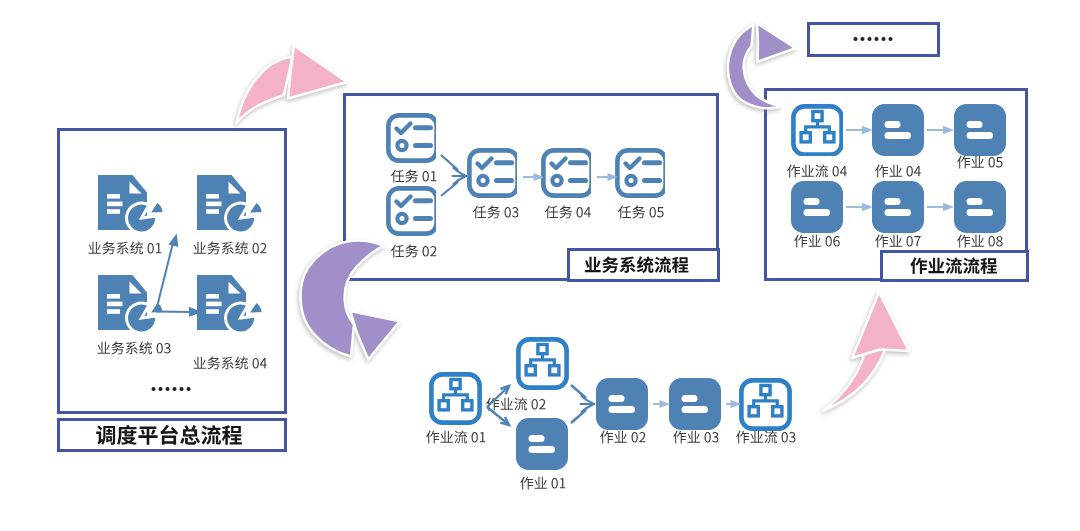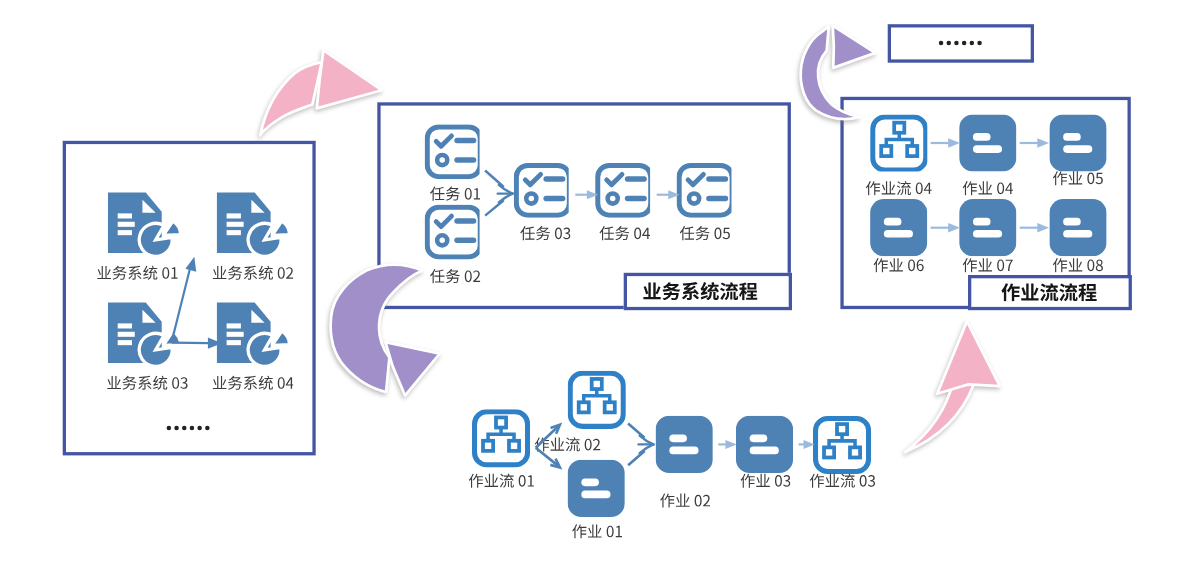--- a/index.html
+++ b/index.html
@@ -81,20 +81,36 @@
         <path id="b7A0B" d="M570 711H804V573H570ZM459 812V472H920V812ZM451 226V125H626V37H388V-68H969V37H746V125H923V226H746V309H947V412H427V309H626V226ZM340 839C263 805 140 775 29 757C42 732 57 692 63 665C102 670 143 677 185 684V568H41V457H169C133 360 76 252 20 187C39 157 65 107 76 73C115 123 153 194 185 271V-89H301V303C325 266 349 227 361 201L430 296C411 318 328 405 301 427V457H408V568H301V710C344 720 385 733 421 747Z"></path>
         <path id="b4E1A" d="M64 606C109 483 163 321 184 224L304 268C279 363 221 520 174 639ZM833 636C801 520 740 377 690 283V837H567V77H434V837H311V77H51V-43H951V77H690V266L782 218C834 315 897 458 943 585Z"></path>
         <path id="b52A1" d="M418 378C414 347 408 319 401 293H117V190H357C298 96 198 41 51 11C73 -12 109 -63 121 -88C302 -38 420 44 488 190H757C742 97 724 47 703 31C690 21 676 20 655 20C625 20 553 21 487 27C507 -1 523 -45 525 -76C590 -79 655 -80 692 -77C738 -75 770 -67 798 -40C837 -7 861 73 883 245C887 260 889 293 889 293H525C532 317 537 342 542 368ZM704 654C649 611 579 575 500 546C432 572 376 606 335 649L341 654ZM360 851C310 765 216 675 73 611C96 591 130 546 143 518C185 540 223 563 258 587C289 556 324 528 363 504C261 478 152 461 43 452C61 425 81 377 89 348C231 364 373 392 501 437C616 394 752 370 905 359C920 390 948 438 972 464C856 469 747 481 652 501C756 555 842 624 901 712L827 759L808 754H433C451 777 467 801 482 826Z"></path>
         <path id="b7CFB" d="M242 216C195 153 114 84 38 43C68 25 119 -14 143 -37C216 13 305 96 364 173ZM619 158C697 100 795 17 839 -37L946 34C895 90 794 169 717 221ZM642 441C660 423 680 402 699 381L398 361C527 427 656 506 775 599L688 677C644 639 595 602 546 568L347 558C406 600 464 648 515 698C645 711 768 729 872 754L786 853C617 812 338 787 92 778C104 751 118 703 121 673C194 675 271 679 348 684C296 636 244 598 223 585C193 564 170 550 147 547C159 517 175 466 180 444C203 453 236 458 393 469C328 430 273 401 243 388C180 356 141 339 102 333C114 303 131 248 136 227C169 240 214 247 444 266V44C444 33 439 30 422 29C405 29 344 29 292 31C310 0 330 -51 336 -86C410 -86 466 -85 510 -67C554 -48 566 -17 566 41V275L773 292C798 259 820 228 835 202L929 260C889 324 807 418 732 488Z"></path>
         <path id="b7EDF" d="M681 345V62C681 -39 702 -73 792 -73C808 -73 844 -73 861 -73C938 -73 964 -28 973 130C943 138 895 157 872 178C869 50 865 28 849 28C842 28 821 28 815 28C801 28 799 31 799 63V345ZM492 344C486 174 473 68 320 4C346 -18 379 -65 393 -95C576 -11 602 133 610 344ZM34 68 62 -50C159 -13 282 35 395 82L373 184C248 139 119 93 34 68ZM580 826C594 793 610 751 620 719H397V612H554C513 557 464 495 446 477C423 457 394 448 372 443C383 418 403 357 408 328C441 343 491 350 832 386C846 359 858 335 866 314L967 367C940 430 876 524 823 594L731 548C747 527 763 503 778 478L581 461C617 507 659 562 695 612H956V719H680L744 737C734 767 712 817 694 854ZM61 413C76 421 99 427 178 437C148 393 122 360 108 345C76 308 55 286 28 280C42 250 61 193 67 169C93 186 135 200 375 254C371 280 371 327 374 360L235 332C298 409 359 498 407 585L302 650C285 615 266 579 247 546L174 540C230 618 283 714 320 803L198 859C164 745 100 623 79 592C57 560 40 539 18 533C33 499 54 438 61 413Z"></path>
         <path id="b4EFB" d="M266 846C210 698 115 551 14 459C36 429 73 362 85 333C113 360 140 392 167 426V-88H286V605C309 644 329 685 348 726C361 699 378 655 383 626C450 634 521 643 592 655V432H319V316H592V60H360V-55H954V60H713V316H965V432H713V676C794 693 872 712 940 734L852 836C728 790 530 751 350 729C362 756 374 783 384 809Z"></path>
         <path id="b4F5C" d="M516 840C470 696 391 551 302 461C328 442 375 399 394 377C440 429 485 497 526 572H563V-89H687V133H960V245H687V358H947V467H687V572H972V686H582C600 727 617 769 631 810ZM251 846C200 703 113 560 22 470C43 440 77 371 88 342C109 364 130 388 150 414V-88H271V600C308 668 341 739 367 809Z"></path>
       </defs>
     </svg>
 <div class="panel" style="left:57px;top:128px;width:230px;height:286px;border-width:3px"></div>
+    <div class="tbox tbox-standalone" style="left:57px;top:418px;width:230px;height:34px;border-width:3px">
+      <div class="label" style="left:108.5px;top:14px;height:21px">
+        <svg class="gtxt" fill="#161616" aria-hidden="true" viewBox="0 0 7000 1000" width="147.0" height="21">
+          <g transform="translate(0,880) scale(1,-1)">
+            <use href="#b8C03" x="0"></use>
+            <use href="#b5EA6" x="1000"></use>
+            <use href="#b5E73" x="2000"></use>
+            <use href="#b53F0" x="3000"></use>
+            <use href="#b603B" x="4000"></use>
+            <use href="#b6D41" x="5000"></use>
+            <use href="#b7A0B" x="6000"></use>
+          </g>
+        </svg>
+        <span class="hidtext">调度平台总流程</span>
+      </div>
+    </div>
 <div class="node" style="left:98px;top:173px">
       <svg class="ic" width="68" height="60" viewBox="0 0 68 60">
         <use href="#sym-doc"></use>
       </svg>
     </div>
     <div class="label" style="left:124.5px;top:248px;height:14px">
       <svg class="gtxt" fill="#3d3d3d" aria-hidden="true" viewBox="0 0 5334 1000" width="74.7" height="14">
         <g transform="translate(0,880) scale(1,-1)">
           <use href="#r4E1A" x="0"></use>
           <use href="#r52A1" x="1000"></use>
@@ -140,21 +156,21 @@
           <use href="#r0033" x="4779"></use>
         </g>
       </svg>
       <span class="hidtext">业务系统 03</span>
     </div>
 <div class="node" style="left:197px;top:273px">
       <svg class="ic" width="68" height="60" viewBox="0 0 68 60">
         <use href="#sym-doc"></use>
       </svg>
     </div>
-    <div class="label" style="left:229.5px;top:348px;height:14px">
+    <div class="label" style="left:229.5px;top:363px;height:14px">
       <svg class="gtxt" fill="#3d3d3d" aria-hidden="true" viewBox="0 0 5334 1000" width="74.7" height="14">
         <g transform="translate(0,880) scale(1,-1)">
           <use href="#r4E1A" x="0"></use>
           <use href="#r52A1" x="1000"></use>
           <use href="#r7CFB" x="2000"></use>
           <use href="#r7EDF" x="3000"></use>
           <use href="#r0030" x="4224"></use>
           <use href="#r0034" x="4779"></use>
         </g>
       </svg>
@@ -314,21 +330,21 @@
           <use href="#r0031" x="2779"></use>
         </g>
       </svg>
       <span class="hidtext">作业 01</span>
     </div>
 <div class="node" style="left:596px;top:378px">
       <svg class="ic" width="52" height="52" viewBox="0 0 52 52">
         <use href="#sym-job"></use>
       </svg>
     </div>
-    <div class="label" style="left:622.5px;top:455px;height:14px">
+    <div class="label" style="left:622.5px;top:437px;height:14px">
       <svg class="gtxt" fill="#3d3d3d" aria-hidden="true" viewBox="0 0 3334 1000" width="46.7" height="14">
         <g transform="translate(0,880) scale(1,-1)">
           <use href="#r4F5C" x="0"></use>
           <use href="#r4E1A" x="1000"></use>
           <use href="#r0030" x="2224"></use>
           <use href="#r0032" x="2779"></use>
         </g>
       </svg>
       <span class="hidtext">作业 02</span>
     </div>

